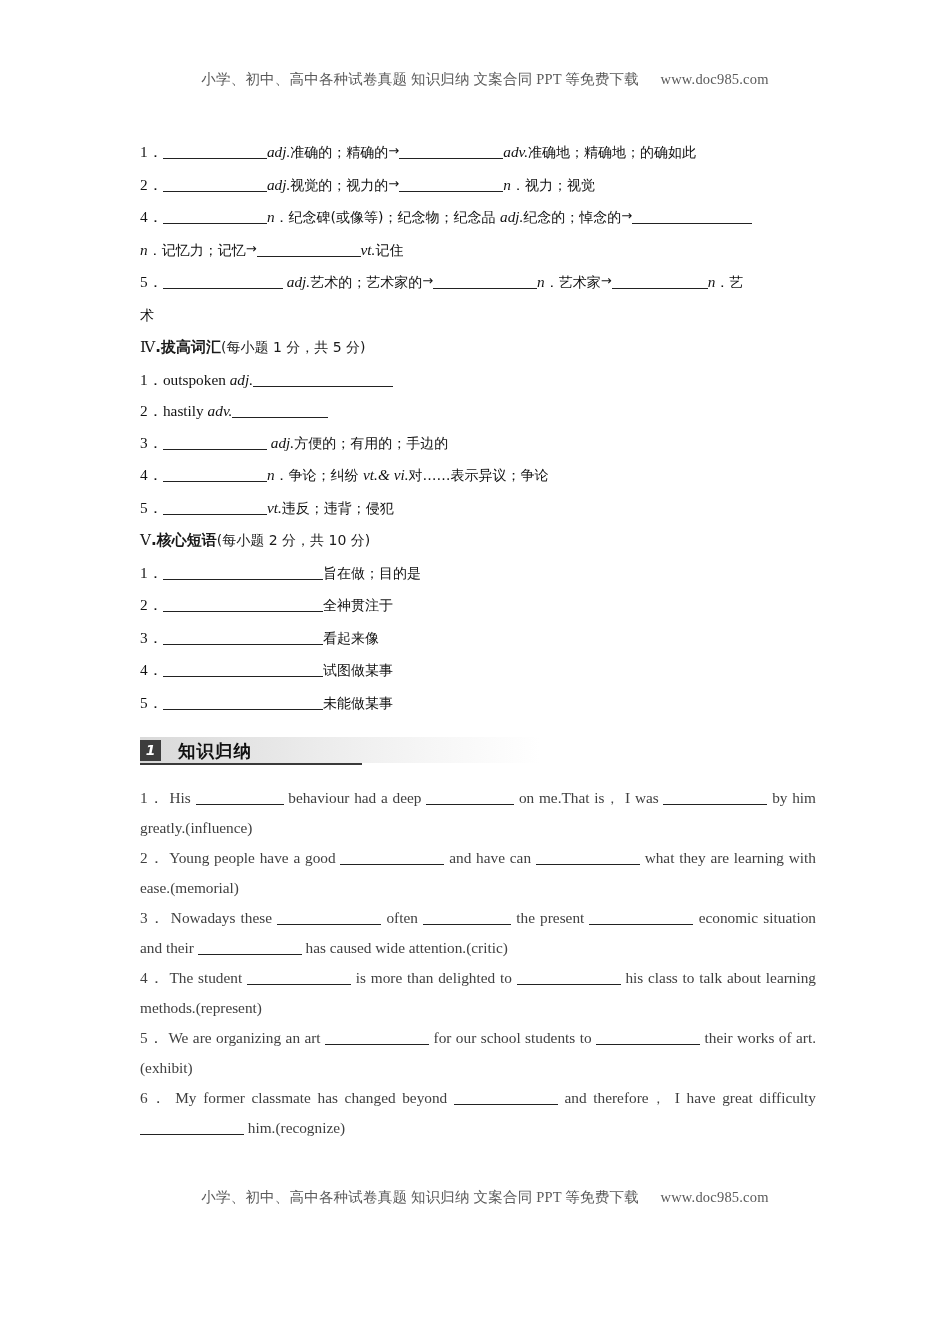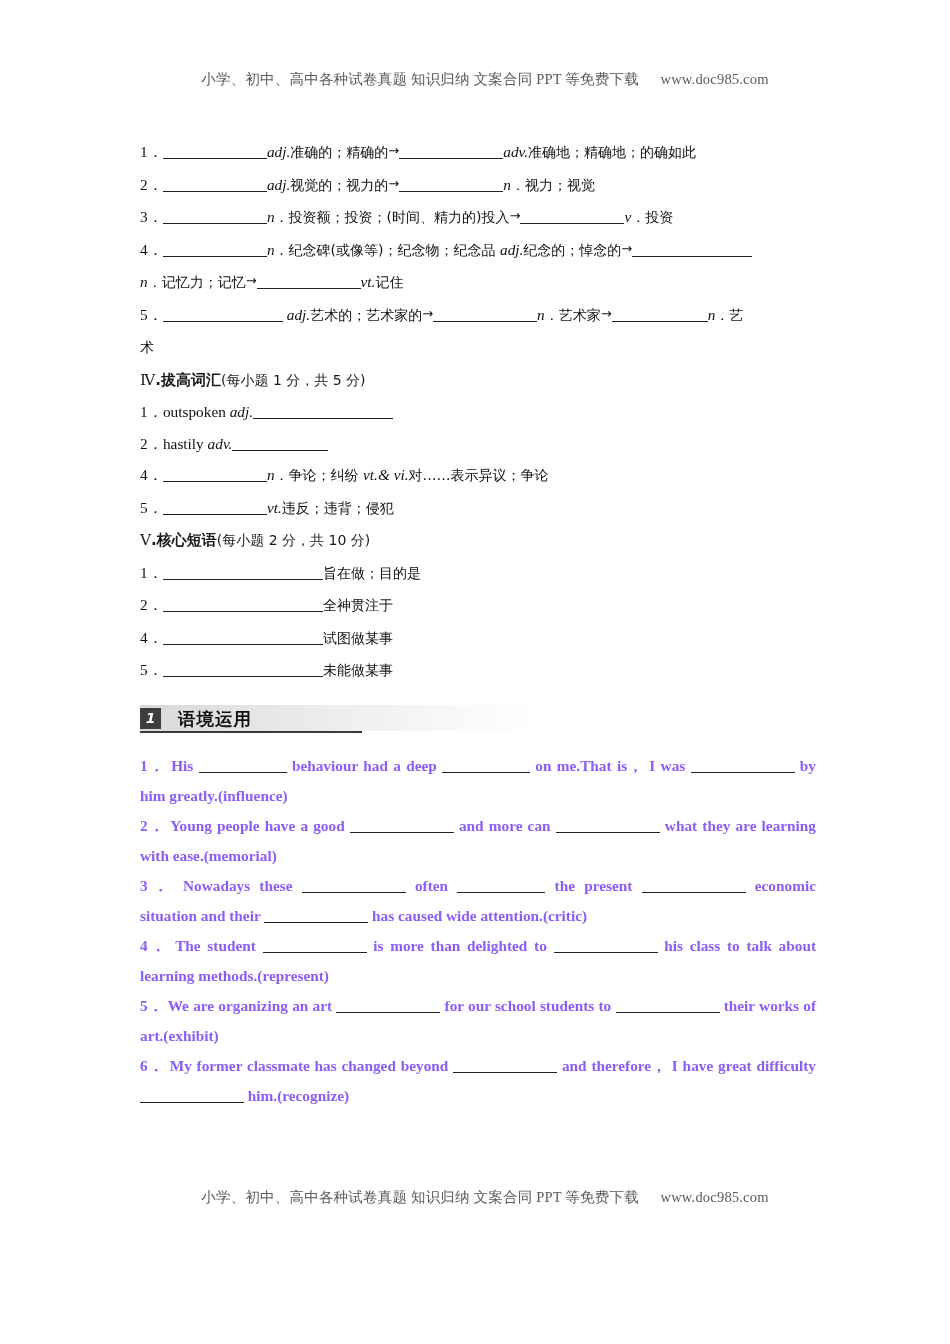--- a/index.html
+++ b/index.html
@@ -123,24 +123,23 @@
     font-weight: bold;
     font-size: 17.5px;
     line-height: 26px;
     color: #111;
     letter-spacing: 1px;
   }
 
   .para {
     font-size: 15.3px;
     line-height: 30px;
-    color: #8b5cf6;
+    color: #404040;
     text-align: justify;
     text-justify: inter-word;
-    font-weight: bold;
   }
   .para .cjkcomma {
     font-family: "DejaVu Sans", sans-serif;
     font-size: 14px;
   }
   .spacer-6 { height: 6px; }
 </style>
 </head>
 <body>
 
@@ -150,58 +149,59 @@
     <span>小学、初中、高中各种试卷真题 知识归纳 文案合同 PPT 等免费下载</span>
     <span class="sep"></span>
     <span>www.doc985.com</span>
   </div>
 
   <div class="content">
 
     <div id="sec3-list">
         <div class="row"><span class="num">1．</span><span class="blank" style="width: 104px;"></span><span class="it">adj.</span><span class="cn">准确的；精确的</span><span class="arrow">→</span><span class="blank" style="width: 104px;"></span><span class="it">adv.</span><span class="cn">准确地；精确地；的确如此</span></div>
         <div class="row"><span class="num">2．</span><span class="blank" style="width: 104px;"></span><span class="it">adj.</span><span class="cn">视觉的；视力的</span><span class="arrow">→</span><span class="blank" style="width: 104px;"></span><span class="it">n</span><span class="cn">．视力；视觉</span></div>
-        <div class="row"><span class="num">3．</span><span class="blank" style="width: 104px;"></span><span class="it">n</span><span class="cn">．投资额；投资；(时间、精力的)投入</span><span class="arrow">→</span><span class="blank" style="width: 104px;"></span><span class="it">v</span><span class="cn">．投资</span></div>
         <div class="row"><span class="num">4．</span><span class="blank" style="width: 104px;"></span><span class="it">n</span><span class="cn">．纪念碑(或像等)；纪念物；纪念品 </span><span class="it">adj.</span><span class="cn">纪念的；悼念的</span><span class="arrow">→</span><span class="blank" style="width: 120px;"></span></div>
         <div class="row"><span class="it">n</span><span class="cn">．记忆力；记忆</span><span class="arrow">→</span><span class="blank" style="width: 104px;"></span><span class="it">vt.</span><span class="cn">记住</span></div>
         <div class="row"><span class="num">5．</span><span class="blank" style="width: 120px;"></span><span class="it"> adj.</span><span class="cn">艺术的；艺术家的</span><span class="arrow">→</span><span class="blank" style="width: 104px;"></span><span class="it">n</span><span class="cn">．艺术家</span><span class="arrow">→</span><span class="blank" style="width: 96px;"></span><span class="it">n</span><span class="cn">．艺</span></div>
         <div class="row"><span class="cn">术</span></div>
       </div>
 
     <div class="sec-head">
       <span class="rn">Ⅳ</span><span class="title">.</span><span class="title">拔高词汇</span><span class="pts">(每小题 1 分，共 5 分)</span>
     </div>
     <div id="sec4-list">
         <div class="row"><span class="num">1．</span><span>outspoken </span><span class="it">adj.</span><span class="blank" style="width: 140px;"></span></div>
         <div class="row"><span class="num">2．</span><span>hastily </span><span class="it">adv.</span><span class="blank" style="width: 96px;"></span></div>
+        <div class="row"><span class="num">3．</span><span class="blank" style="width: 104px;"></span><span class="it"> adj.</span><span class="cn">方便的；有用的；手边的</span></div>
         <div class="row"><span class="num">4．</span><span class="blank" style="width: 104px;"></span><span class="it">n</span><span class="cn">．争论；纠纷 </span><span class="it">vt.&amp; vi.</span><span class="cn">对……表示异议；争论</span></div>
         <div class="row"><span class="num">5．</span><span class="blank" style="width: 104px;"></span><span class="it">vt.</span><span class="cn">违反；违背；侵犯</span></div>
       </div>
 
     <div class="sec-head">
       <span class="rn">Ⅴ</span><span class="title">.</span><span class="title">核心短语</span><span class="pts">(每小题 2 分，共 10 分)</span>
     </div>
     <div id="sec5-list">
         <div class="row"><span class="num">1．</span><span class="blank" style="width: 160px;"></span><span class="cn">旨在做；目的是</span></div>
         <div class="row"><span class="num">2．</span><span class="blank" style="width: 160px;"></span><span class="cn">全神贯注于</span></div>
+        <div class="row"><span class="num">3．</span><span class="blank" style="width: 160px;"></span><span class="cn">看起来像</span></div>
         <div class="row"><span class="num">4．</span><span class="blank" style="width: 160px;"></span><span class="cn">试图做某事</span></div>
         <div class="row"><span class="num">5．</span><span class="blank" style="width: 160px;"></span><span class="cn">未能做某事</span></div>
       </div>
 
     <div class="banner">
       <div class="banner-bg"></div>
       <div class="banner-rule"></div>
       <div class="banner-icon">1</div>
-      <div class="banner-label">语境运用</div>
+      <div class="banner-label">知识归纳</div>
     </div>
 
     <div class="spacer-6"></div>
     <div id="ctx-list">
         <div class="para"><span>1． </span><span>His </span><span class="blank" style="width: 88px;"></span><span> behaviour had a deep </span><span class="blank" style="width: 88px;"></span><span> on me.That is</span><span class="cjkcomma">，</span><span> I was </span><span class="blank" style="width: 104px;"></span><span> by him greatly.(influence)</span></div>
-        <div class="para"><span>2． </span><span>Young people have a good </span><span class="blank" style="width: 104px;"></span><span> and more can </span><span class="blank" style="width: 104px;"></span><span> what they are learning with ease.(memorial)</span></div>
+        <div class="para"><span>2． </span><span>Young people have a good </span><span class="blank" style="width: 104px;"></span><span> and have can </span><span class="blank" style="width: 104px;"></span><span> what they are learning with ease.(memorial)</span></div>
         <div class="para"><span>3． </span><span>Nowadays these </span><span class="blank" style="width: 104px;"></span><span> often </span><span class="blank" style="width: 88px;"></span><span> the present </span><span class="blank" style="width: 104px;"></span><span> economic situation and their </span><span class="blank" style="width: 104px;"></span><span> has caused wide attention.(critic)</span></div>
         <div class="para"><span>4． </span><span>The student </span><span class="blank" style="width: 104px;"></span><span> is more than delighted to </span><span class="blank" style="width: 104px;"></span><span> his class to talk about learning methods.(represent)</span></div>
         <div class="para"><span>5． </span><span>We are organizing an art </span><span class="blank" style="width: 104px;"></span><span> for our school students to </span><span class="blank" style="width: 104px;"></span><span> their works of art.(exhibit)</span></div>
         <div class="para"><span>6． </span><span>My former classmate has changed beyond </span><span class="blank" style="width: 104px;"></span><span> and therefore</span><span class="cjkcomma">，</span><span> I have great difficulty </span><span class="blank" style="width: 104px;"></span><span> him.(recognize)</span></div>
       </div>
 
   </div>
 
   <div class="watermark watermark-bottom">
     <span>小学、初中、高中各种试卷真题 知识归纳 文案合同 PPT 等免费下载</span>

